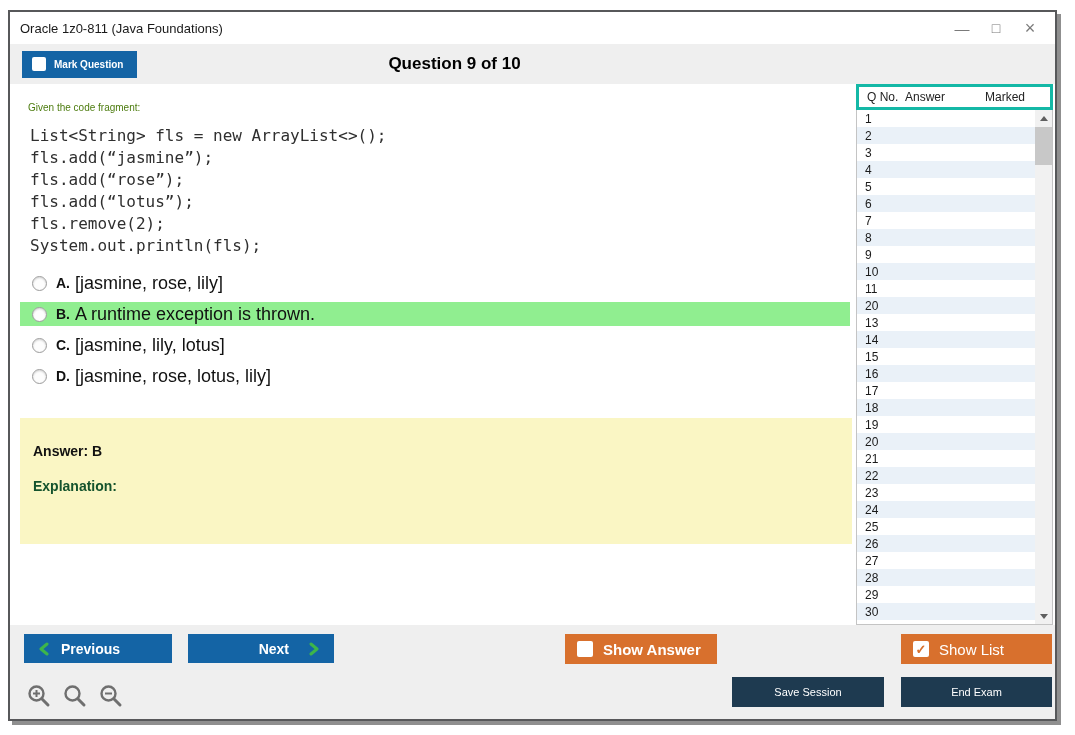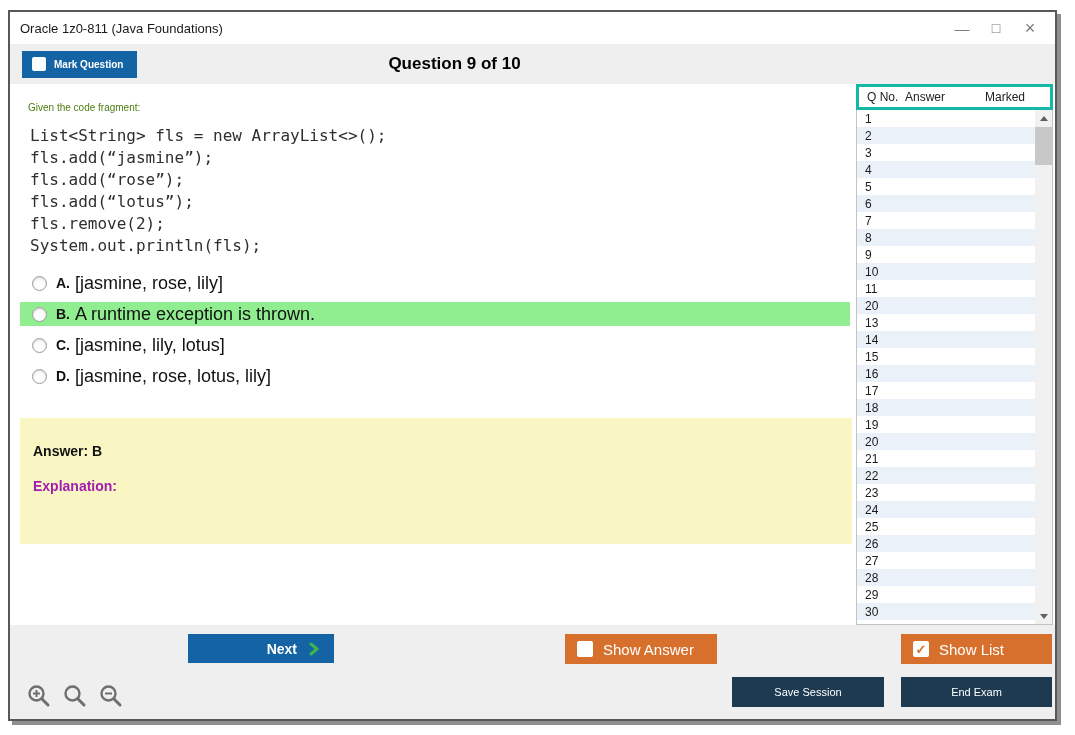--- a/index.html
+++ b/index.html
@@ -40,21 +40,21 @@
 
   .options { margin-top:14px; }
   .option-row { display:flex; align-items:center; height:24px; margin-bottom:7px; padding-left:12px; cursor:pointer; }
   .option-row.highlight { background:#90ee90; }
   .radio { width:15px; height:15px; border-radius:50%; background:#fdfdfd; border:1px solid #9c9c9c; box-shadow:inset 0 1px 2px rgba(0,0,0,0.18); flex:none; margin-right:9px; }
   .opt-letter { font-weight:bold; font-size:14px; color:#111; margin-right:5px; }
   .opt-text { font-size:18px; color:#111; }
 
   .answer-panel { margin:30px 0 0 0; width:832px; height:126px; background:#faf6c4; padding:25px 0 0 13px; }
   .answer-line { font-size:14px; font-weight:bold; color:#111; }
-  .explanation-line { font-size:14px; font-weight:bold; color:#a21caf; margin-top:19px; }
+  .explanation-line { font-size:14px; font-weight:bold; color:#14532d; margin-top:19px; }
 
   
   .sidebar { width:199px; flex:none; display:flex; flex-direction:column; padding-right:2px; }
   .side-header { height:26px; flex:none; border:3px solid #14b8a6; display:flex; align-items:center; font-size:12px; color:#222; background:#fff; }
   .col-q { width:46px; padding-left:8px; flex:none; }
   .col-a { width:80px; flex:none; }
   .col-m { flex:1; }
   .side-list-wrap { flex:1; border:1px solid #c4c4c4; border-top:none; display:flex; overflow:hidden; background:#fff; }
   .qlist { flex:1; overflow:hidden; }
   .qrow { height:17px; display:flex; align-items:center; font-size:12px; color:#1a1a1a; background:#ffffff; cursor:pointer; }
@@ -69,22 +69,22 @@
   .scroll-thumb { position:absolute; left:0; top:17px; width:17px; height:38px; background:#c8c8c8; cursor:pointer; }
 
   
   .footer { height:94px; flex:none; background:#efefef; position:relative; }
   .fbtn { position:absolute; height:30px; border:none; cursor:pointer; display:flex; align-items:center; font-size:14px; font-weight:bold; color:#ffffff; }
   .fbtn.blue { background:#1464a5; height:29px; }
   .fbtn.orange { background:#d8702d; }
   .fbtn.navy { background:#1e3a50; justify-content:center; font-weight:normal; font-size:11px; }
 
   .btn-prev { left:14px; top:9px; width:148px; padding-left:15px; gap:12px; }
-  .btn-next { left:178px; top:9px; width:146px; justify-content:flex-end; padding-right:15px; gap:12px; }
-  .btn-show-answer { left:555px; top:9px; width:152px; padding-left:12px; gap:10px; font-weight:normal; font-size:15px; }
+  .btn-next { left:178px; top:9px; width:146px; justify-content:flex-end; padding-right:15px; gap:20px; }
+  .btn-show-answer { left:555px; top:9px; width:152px; padding-left:12px; gap:10px; font-weight:bold; font-size:15px; }
   .btn-review { left:722px; top:9px; width:152px; padding:0 12px; justify-content:space-between; font-weight:normal; font-size:15px; }
   .btn-show-list { left:891px; top:9px; width:151px; padding-left:12px; gap:10px; font-weight:normal; font-size:15px; }
   .btn-save { left:722px; top:52px; width:152px; }
   .btn-end { left:891px; top:52px; width:151px; }
 
   .checkbox.big { width:16px; height:16px; }
   .check-mark { color:#d8702d; font-weight:bold; font-size:13px; }
   .tri-up-review { width:0; height:0; border-left:6px solid transparent; border-right:6px solid transparent; border-bottom:8px solid #8e9aa3; }
 
   .zoom-group { position:absolute; left:16px; top:58px; display:flex; gap:10px; align-items:center; }
@@ -322,20 +322,26 @@
           <div class="scroll-thumb"></div>
           <div class="scroll-btn down">
             <span class="tri-down"></span>
           </div>
         </div>
       </div>
     </div>
   </div>
 
   <div class="footer">
+    <button class="fbtn blue btn-prev">
+      <svg class="chev" width="10" height="14" viewBox="0 0 10 14">
+          <polyline points="8,2 2,7 8,12" fill="none" stroke="#3db54a" stroke-width="3" stroke-linecap="round" stroke-linejoin="round"></polyline>
+        </svg>
+      <span>Previous</span>
+    </button>
     <button class="fbtn blue btn-next">
       <span>Next</span>
       <svg class="chev" width="10" height="14" viewBox="0 0 10 14">
           <polyline points="2,2 8,7 2,12" fill="none" stroke="#3db54a" stroke-width="3" stroke-linecap="round" stroke-linejoin="round"></polyline>
         </svg>
     </button>
 
     <button class="fbtn orange btn-show-answer">
       <span class="checkbox big"></span>
       <span>Show Answer</span>

